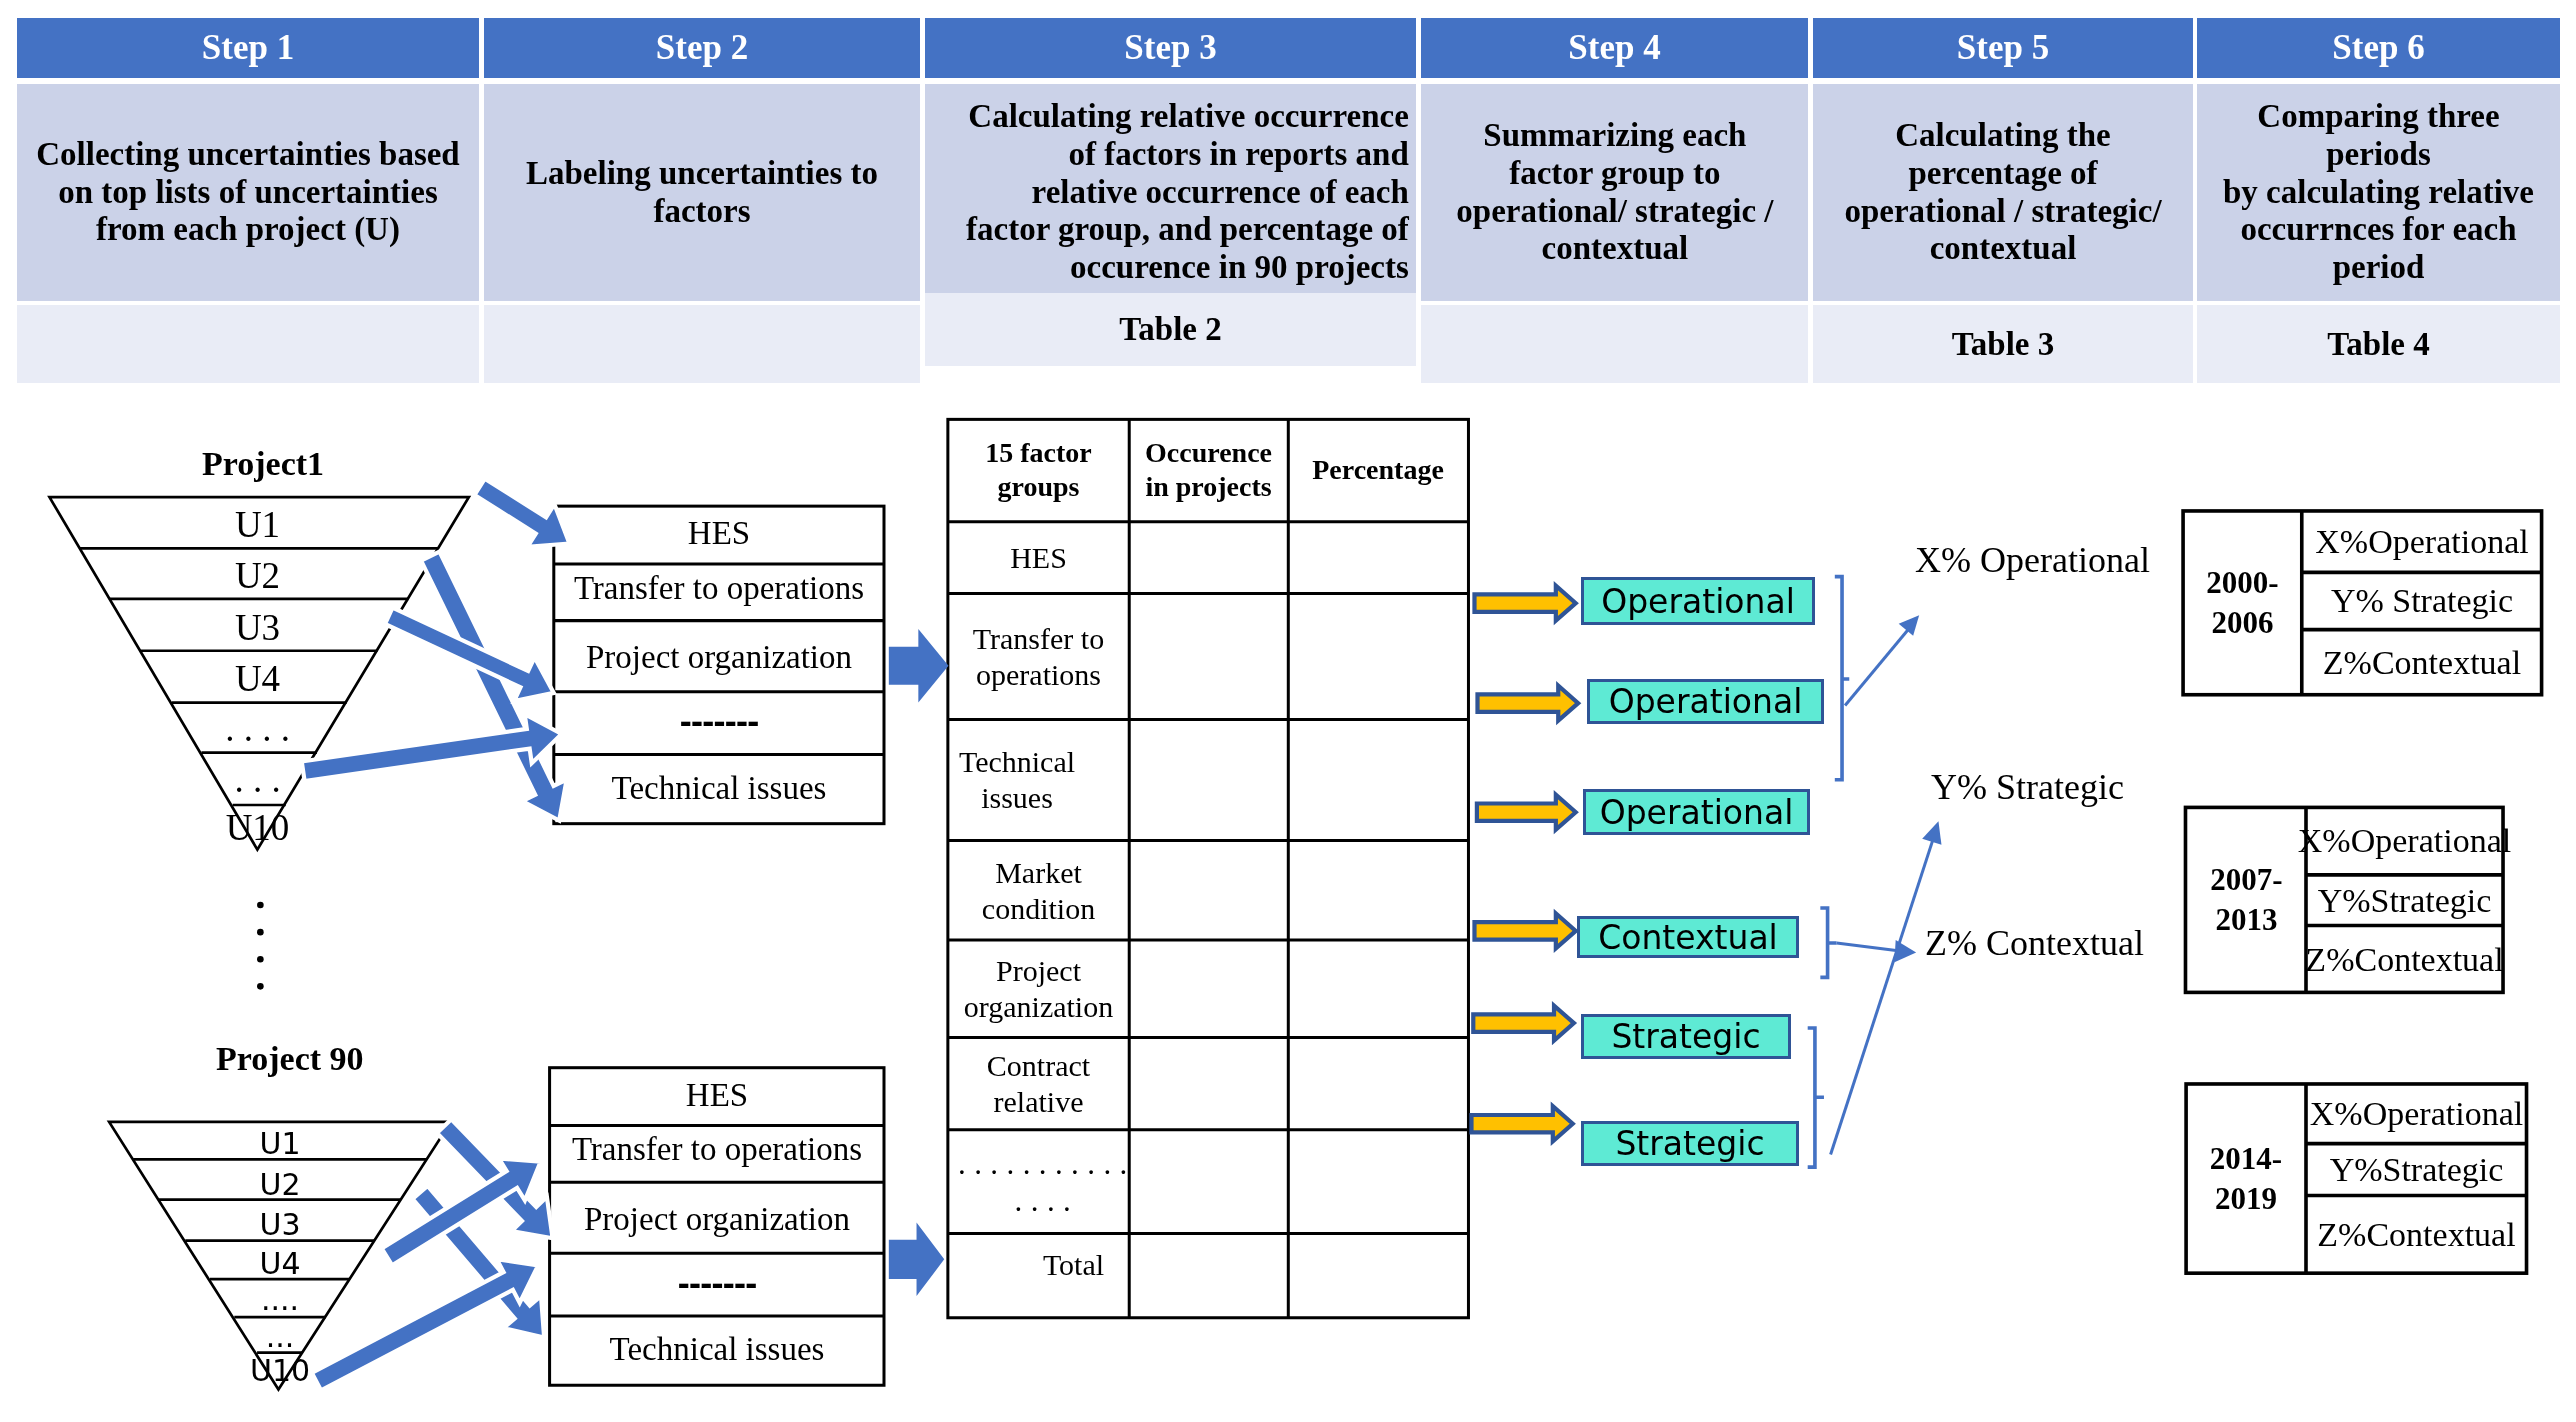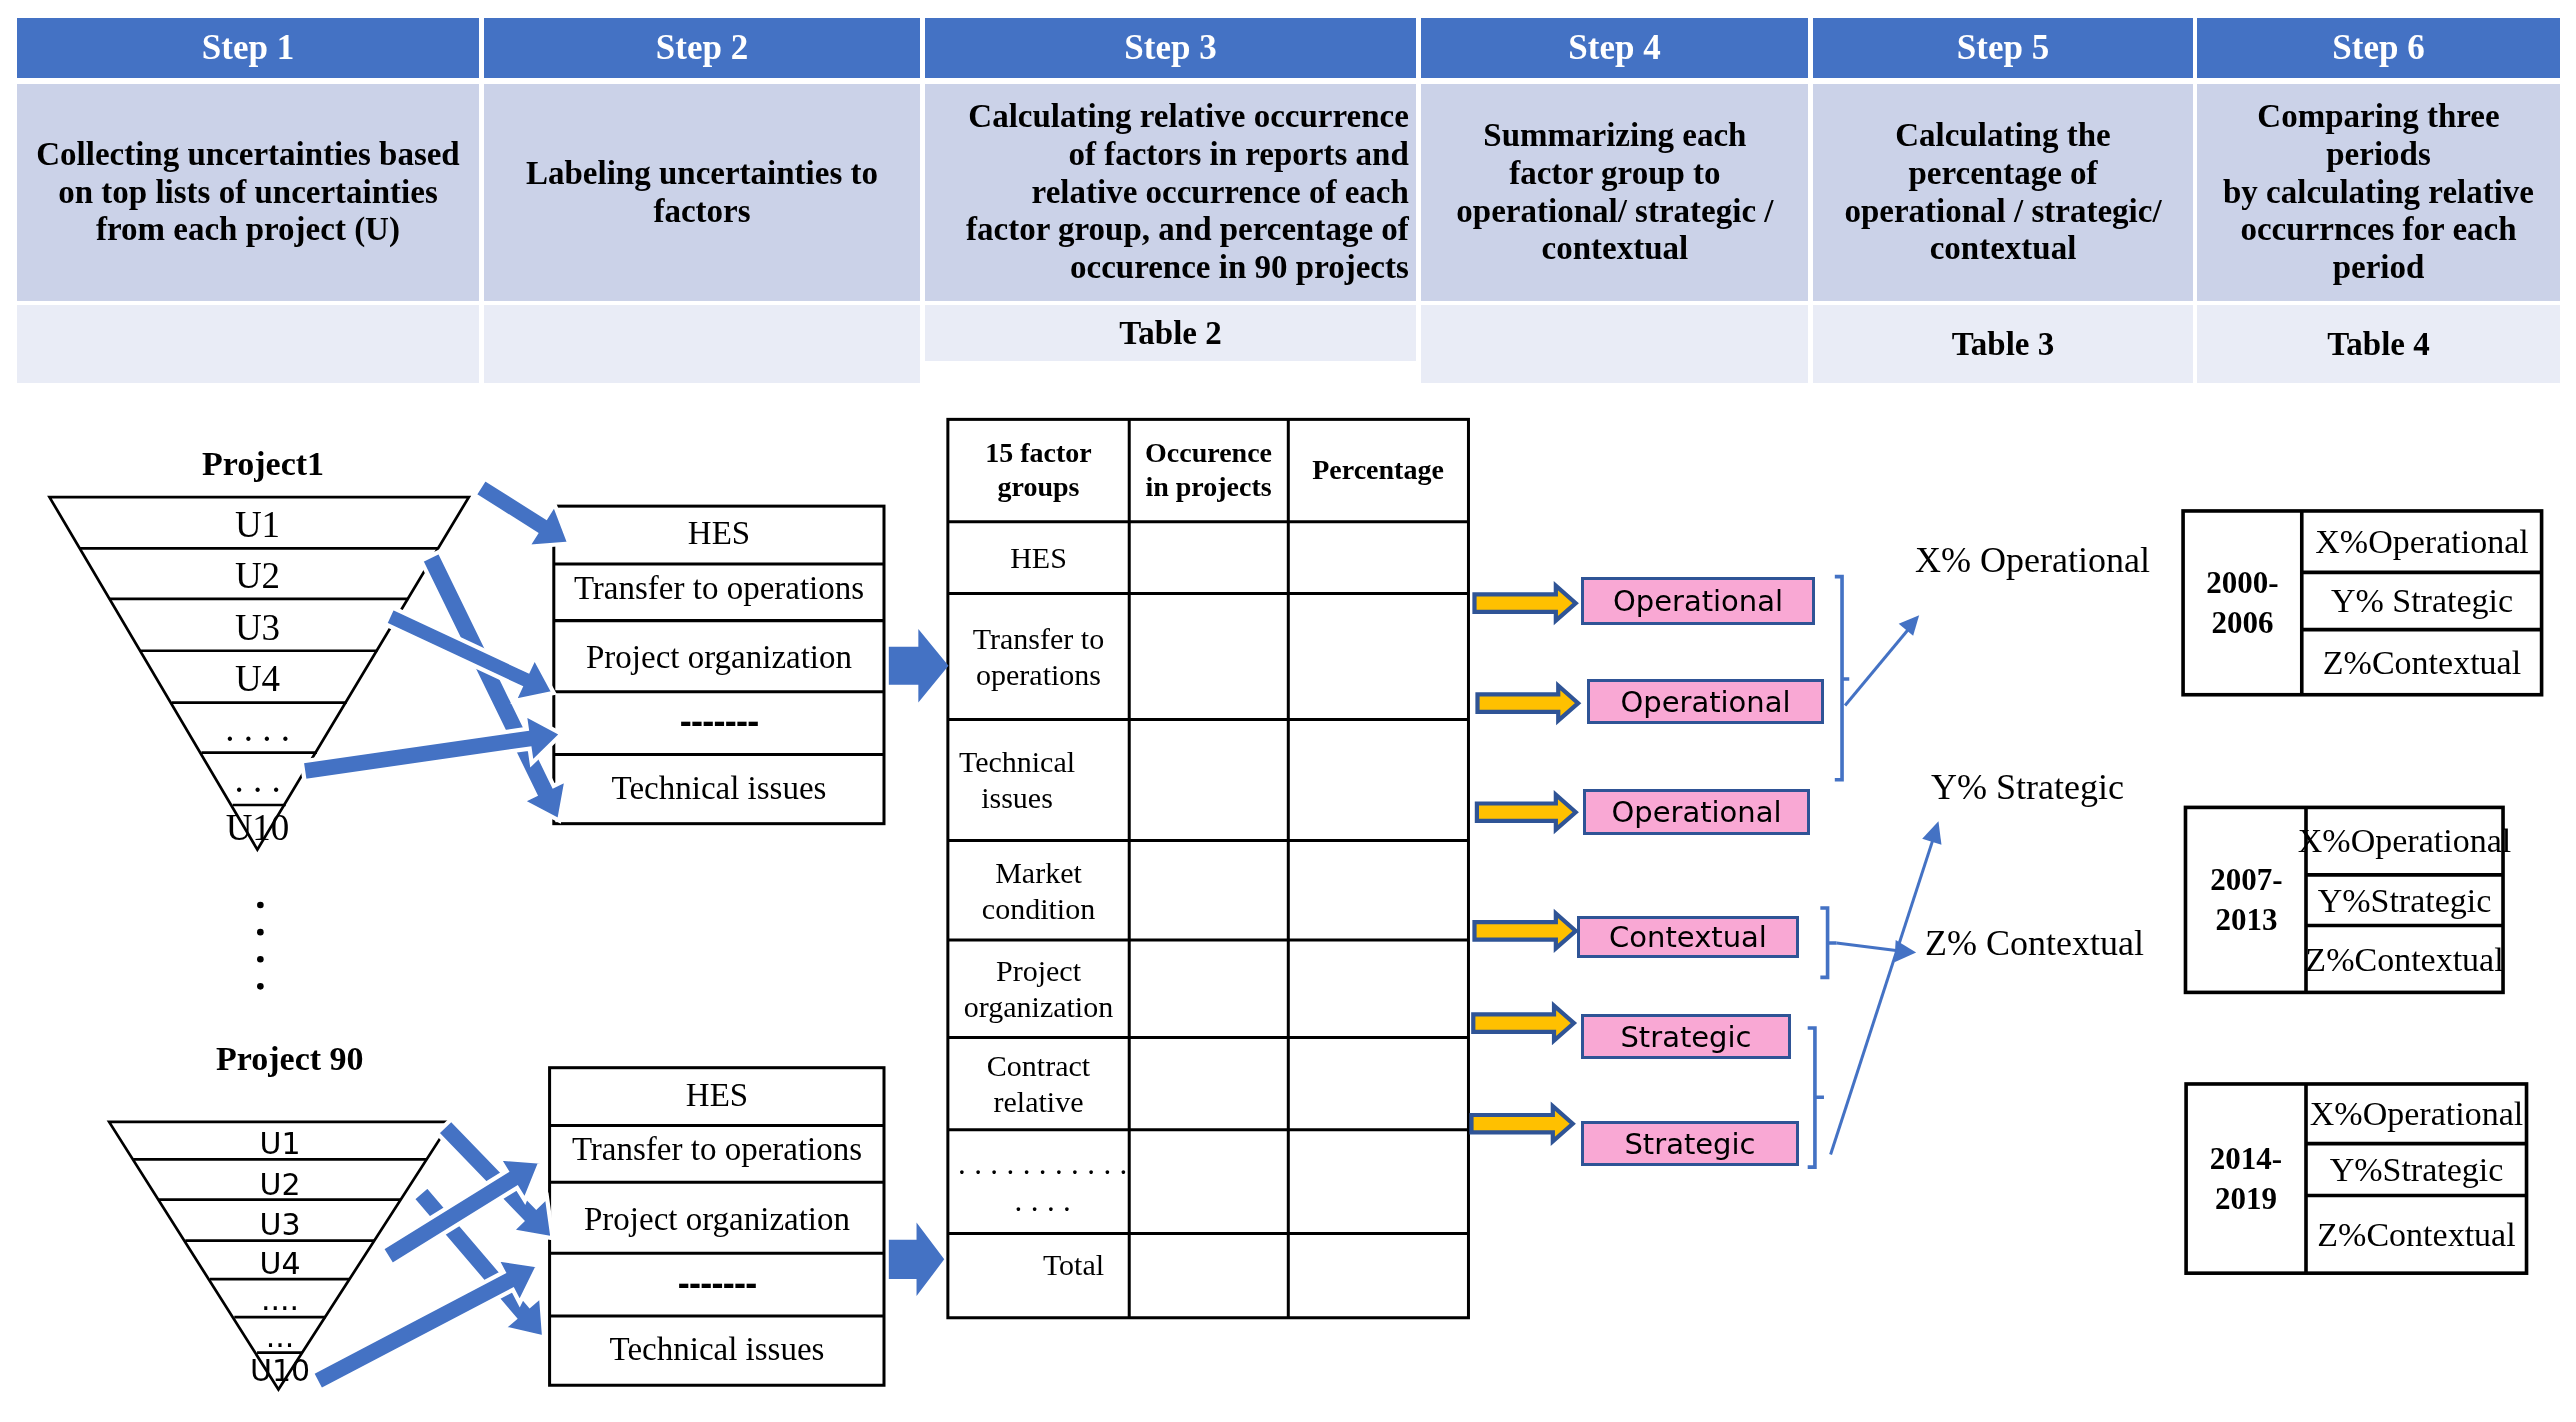--- a/index.html
+++ b/index.html
@@ -18,21 +18,21 @@
   .ulabel.ser{font-family:"Liberation Serif",serif;font-size:37px;}
   .ulabel.san{font-family:"DejaVu Sans",sans-serif;font-size:30px;}
   .flab{position:absolute;text-align:center;color:#000;font-family:"Liberation Serif",serif;font-size:33px;line-height:1;white-space:nowrap;}
   .flab.dash{font-family:"DejaVu Sans",sans-serif;font-weight:bold;letter-spacing:-1.2px;font-size:30px;}
   .fthead{position:absolute;display:flex;flex-direction:column;align-items:center;justify-content:center;
           font-family:"Liberation Serif",serif;font-weight:bold;font-size:28px;line-height:1.22;color:#000;}
   .ftcell{position:absolute;display:flex;flex-direction:column;align-items:center;justify-content:center;
           font-family:"Liberation Serif",serif;font-size:30px;line-height:1.2;color:#000;}
   .ftcell.dots2{font-size:31px;letter-spacing:8.4px;padding-left:8.4px;}
   .catbox{position:absolute;display:flex;align-items:center;justify-content:center;box-sizing:border-box;
-          border:3.6px solid #2F5496;background:#f9a8d4;font-family:"DejaVu Sans",sans-serif;font-size:29px;color:#000;}
+          border:3.6px solid #2F5496;background:#5eead4;font-family:"DejaVu Sans",sans-serif;font-size:33px;color:#000;}
   .sumlab{position:absolute;font-family:"Liberation Serif",serif;font-size:36px;color:#000;white-space:nowrap;line-height:1;}
   .perlab{position:absolute;display:flex;flex-direction:column;align-items:center;justify-content:center;
           font-family:"Liberation Serif",serif;font-weight:bold;font-size:31px;line-height:1.28;color:#000;}
   .perval{position:absolute;display:flex;align-items:center;justify-content:center;
           font-family:"Liberation Serif",serif;font-size:34px;color:#000;}
 </style>
 </head>
 <body>
 
 <div id="stage">
@@ -75,21 +75,21 @@
 <div class="cell desc" style="left:2197px;top:84px;width:363px;height:217px;">
       <span class="ln">Comparing three</span>
       <span class="ln">periods</span>
       <span class="ln">by calculating relative</span>
       <span class="ln">occurrnces for each</span>
       <span class="ln">period</span>
     </div>
 
 <div class="cell tbl" style="left:17px;top:305px;width:462px;height:78px;"></div>
 <div class="cell tbl" style="left:484px;top:305px;width:436px;height:78px;"></div>
-<div class="cell tbl" style="left:925px;top:305px;width:491px;height:56px;">Table 2</div>
+<div class="cell tbl" style="left:925px;top:293px;width:491px;height:73px;">Table 2</div>
 <div class="cell tbl" style="left:1421px;top:305px;width:387px;height:78px;"></div>
 <div class="cell tbl" style="left:1813px;top:305px;width:380px;height:78px;">Table 3</div>
 <div class="cell tbl" style="left:2197px;top:305px;width:363px;height:78px;">Table 4</div>
 
 <svg class="ovl" viewBox="0 0 4275 2360" xmlns="http://www.w3.org/2000/svg">
 
   <g fill="none" stroke="#000" stroke-width="4.5">
     <path d="M82 825 L778 825 L427 1410 Z"></path>
     <line x1="132.6" y1="910" x2="727.4" y2="910"></line>
     <line x1="182.5" y1="994" x2="677.5" y2="994"></line>

